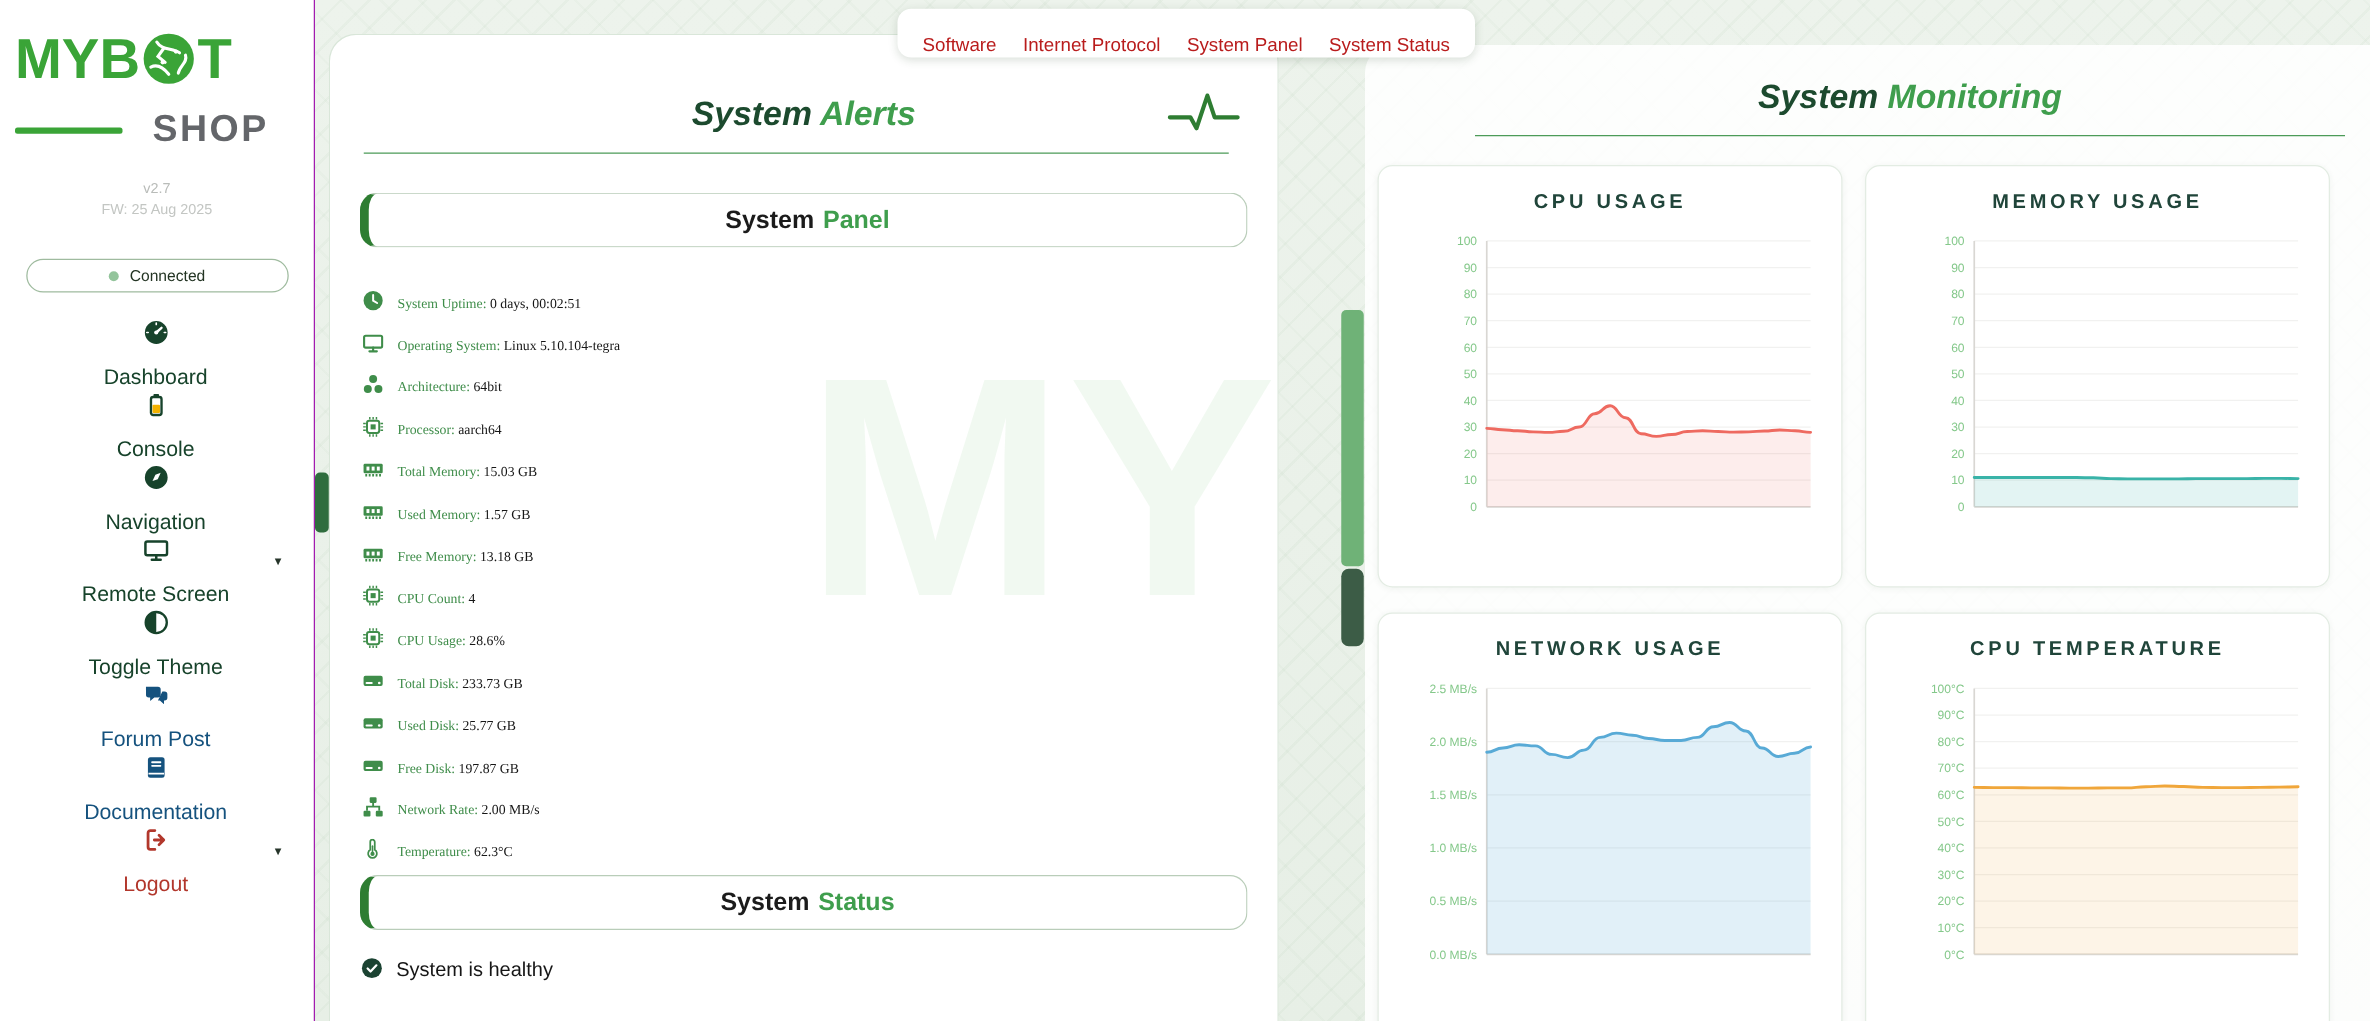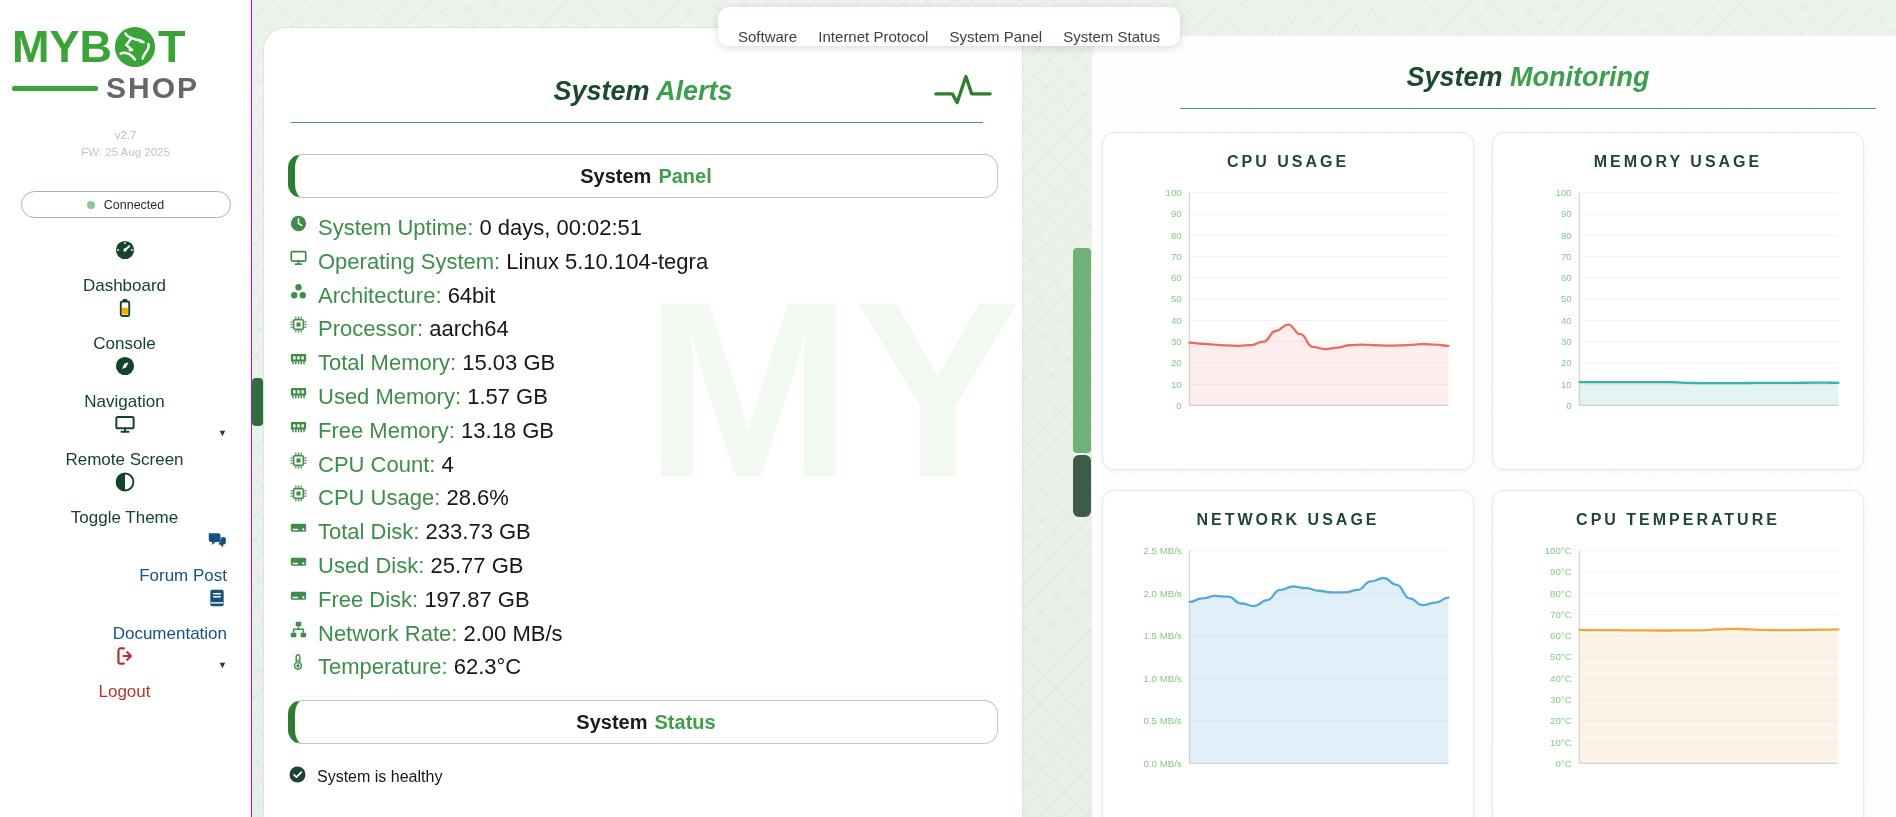--- a/index.html
+++ b/index.html
@@ -20,48 +20,48 @@
   .deco-3 { left:252px; top:378px; width:11px; height:48px; background:#2f6d3e; border-radius:4px; }
 
   
   .sidebar {
     position:absolute; left:0; top:0; width:252px; height:100%;
     background:#fff; border-right:1px solid #a21caf; z-index:4;
   }
   .logo-wrap { padding:24px 0 0 12px; }
   .logo-row { display:flex; align-items:center; color:#3aa437; font-size:45px; font-weight:800; letter-spacing:0px; line-height:1; }
   .logo-o { margin:0 1px; display:inline-flex; }
-  .logo-sub { display:flex; align-items:center; gap:8px; margin-top:4px; }
+  .logo-sub { display:flex; align-items:center; gap:24px; margin-top:20px; }
   .logo-dash { width:86px; height:5px; background:#3aa437; border-radius:2px; }
   .logo-shop { font-size:30px; font-weight:700; color:#64666a; letter-spacing:2px; line-height:1; }
   .version { margin-top:26px; text-align:center; font-size:11.5px; color:#b9bcb9; }
   .firmware { margin-top:5px; text-align:center; font-size:11.5px; color:#c3c6c3; }
   .connected-pill {
     margin:33px auto 0 auto; width:210px; height:27px;
     border:1.2px solid #9fbb9f; border-radius:14px; background:#fff;
     display:flex; align-items:center; justify-content:center; gap:9px;
     font-size:12.5px; color:#233423; cursor:pointer;
   }
   .conn-dot { width:8px; height:8px; border-radius:50%; background:#93c49b; }
   .menu { margin-top:22px; }
   .side-item { height:58px; display:flex; align-items:center; gap:16px; padding:0 24px 0 22px; cursor:pointer; font-size:17px;flex-direction:column; }
   .side-item .si-icon { width:20px; height:20px; display:inline-flex; flex:0 0 auto; }
   .c-green { color:#17432b; }
-  .c-blue { color:#15527e;align-items:flex-end; }
+  .c-blue { color:#15527e; }
   .c-red { color:#b2372c; }
   .caret { margin-left:auto; font-size:9px; color:#26352a; }
 
   
   .nav-card {
     position:absolute; left:718px; top:7px; width:462px; height:39px;
     background:#fff; border-radius:11px; z-index:6;
     box-shadow:0 2px 8px rgba(40,70,40,0.18);
     display:flex; align-items:center; justify-content:space-between; padding:0 20px;
   }
-  .nav-item { font-size:15px; color:#404040; cursor:pointer; white-space:nowrap;margin-top:20px; }
+  .nav-item { font-size:15px; color:#b91c1c; cursor:pointer; white-space:nowrap;margin-top:20px; }
 
   
   .main-card {
     position:absolute; left:263px; top:27px; width:760px; height:799px;
     background:#fff; border:1px solid #d9e6d9; border-bottom:none;
     border-radius:22px 22px 0 0; overflow:hidden; z-index:3;
   }
   .watermark {
     position:absolute; left:380px; top:218px; font-size:250px; font-weight:800;
     color:rgba(63,164,60,0.07); letter-spacing:2px; white-space:nowrap; pointer-events:none;
@@ -74,21 +74,21 @@
   .pulse-wrap { position:absolute; right:28px; top:36px; }
   .sec-head {
     margin:14px 24px 0 24px; height:44px;
     border:1.6px solid #b9cdb9; border-left:7px solid #2e7d32; border-radius:14px;
     background:#fff; display:flex; align-items:center; justify-content:center; gap:7px;
     font-size:20px; font-weight:600; position:relative; z-index:2;
   }
   .sec-primary { color:#1b1b1b; }
   .sec-secondary { color:#3f9e4d; }
   .info-list { margin:17px 0 0 25px; position:relative; z-index:2; }
-  .info-row { height:33.8px; display:flex; align-items:flex-start; gap:11px; font-size:22px; }
+  .info-row { height:33.8px; display:flex; align-items:flex-end; gap:11px; font-size:11px;font-family:Liberation Serif, serif; }
   .info-row .ii { width:18px; display:inline-flex; justify-content:center; flex:0 0 auto; }
   .info-label { color:#3f8d4a; }
   .info-value { color:#161616; }
   .status-head { margin-top:12px; }
   .healthy-row { margin:22px 0 0 25px; display:flex; align-items:center; gap:11px; font-size:16px; color:#161616; position:relative; z-index:2; }
 
   
   .monitor-panel {
     position:absolute; left:1092px; top:36px; width:872px; height:781px;
     background:rgba(255,255,255,0.88); border-radius:22px 22px 0 0; z-index:2;

